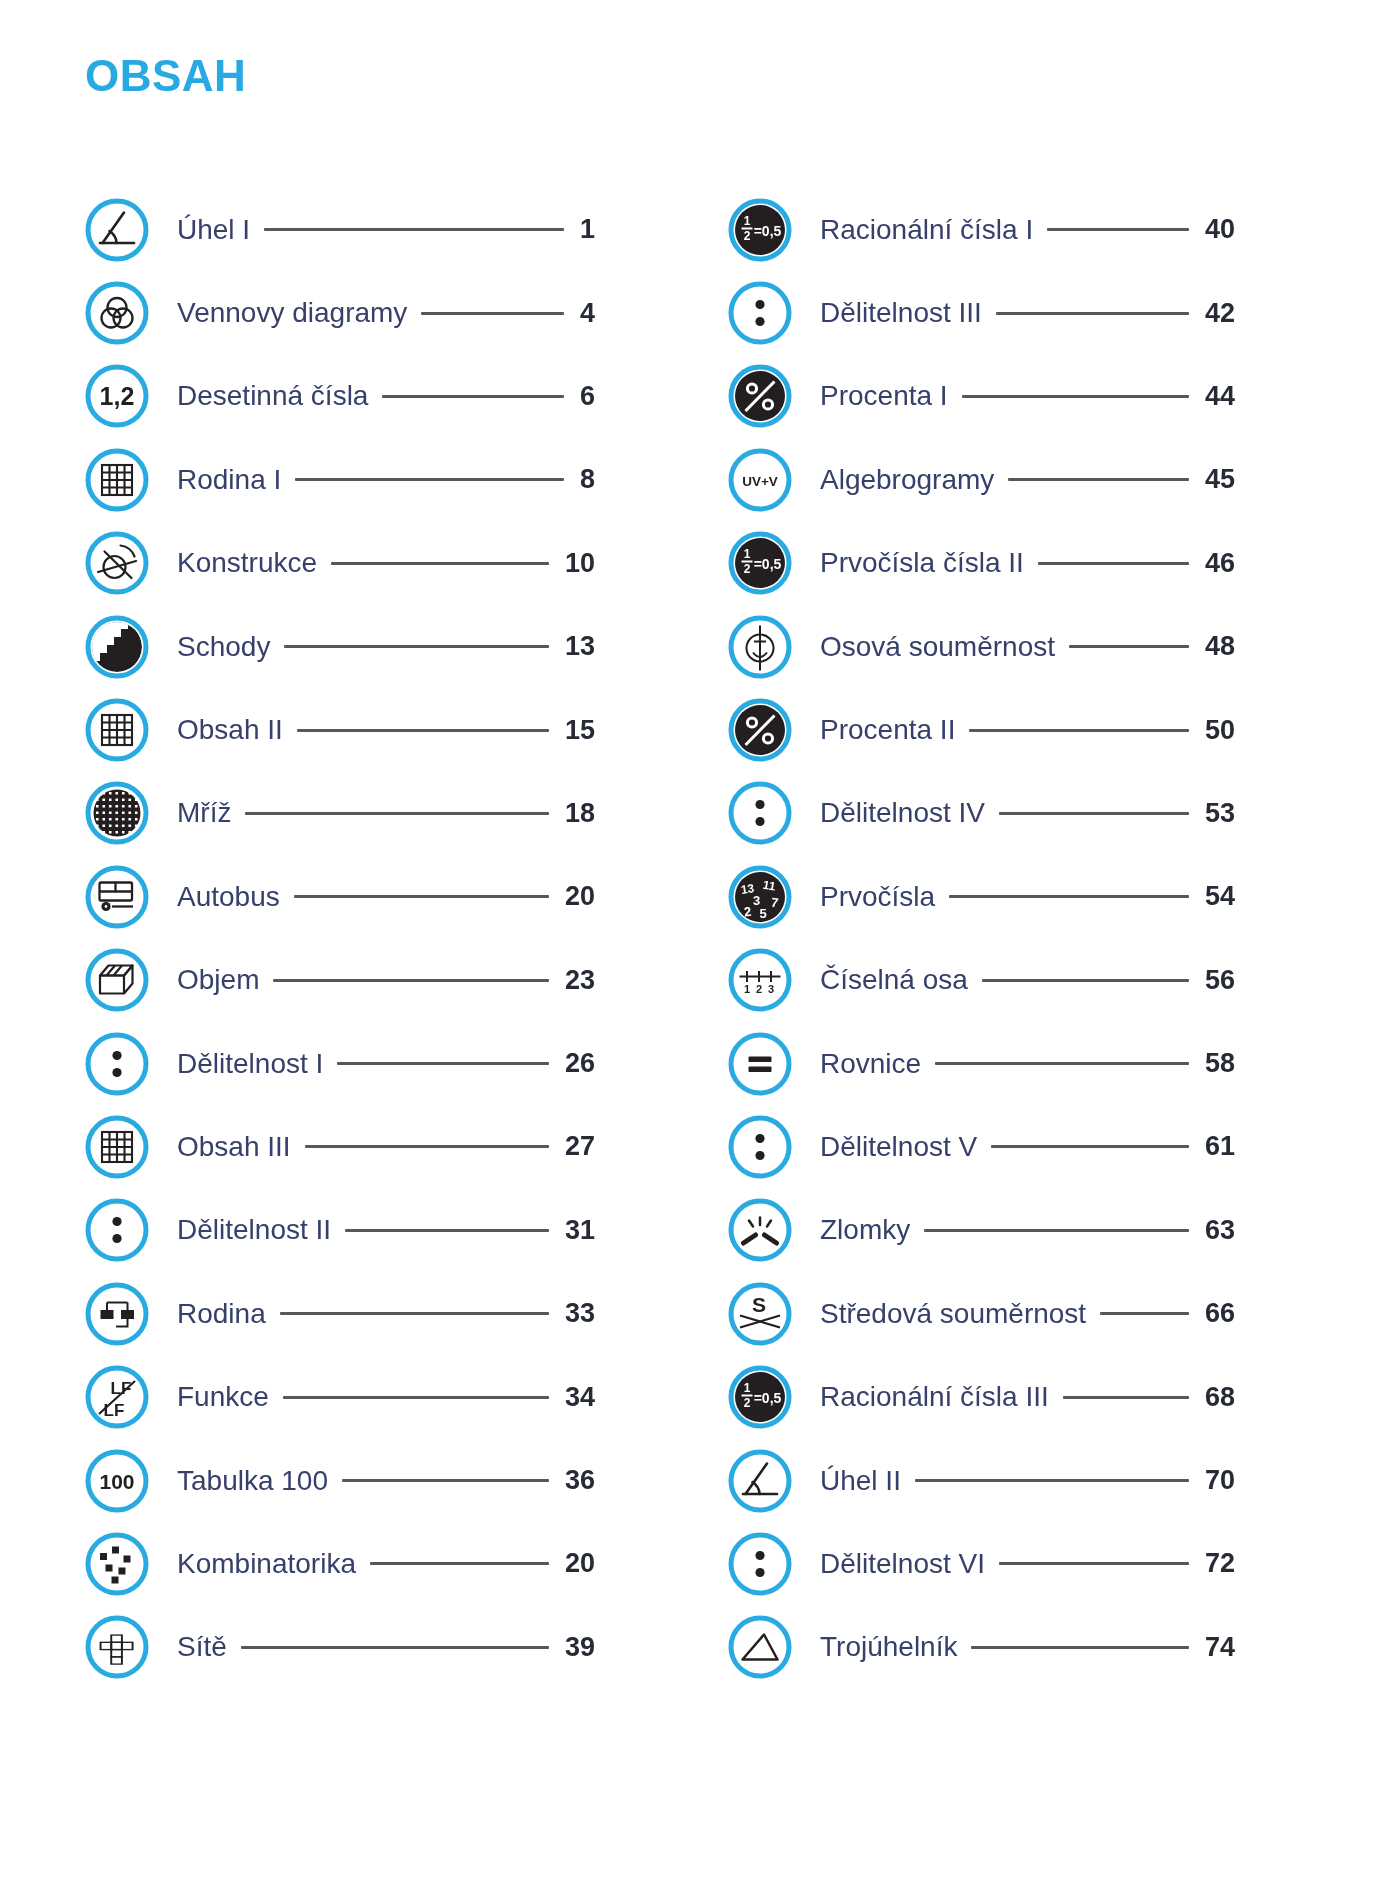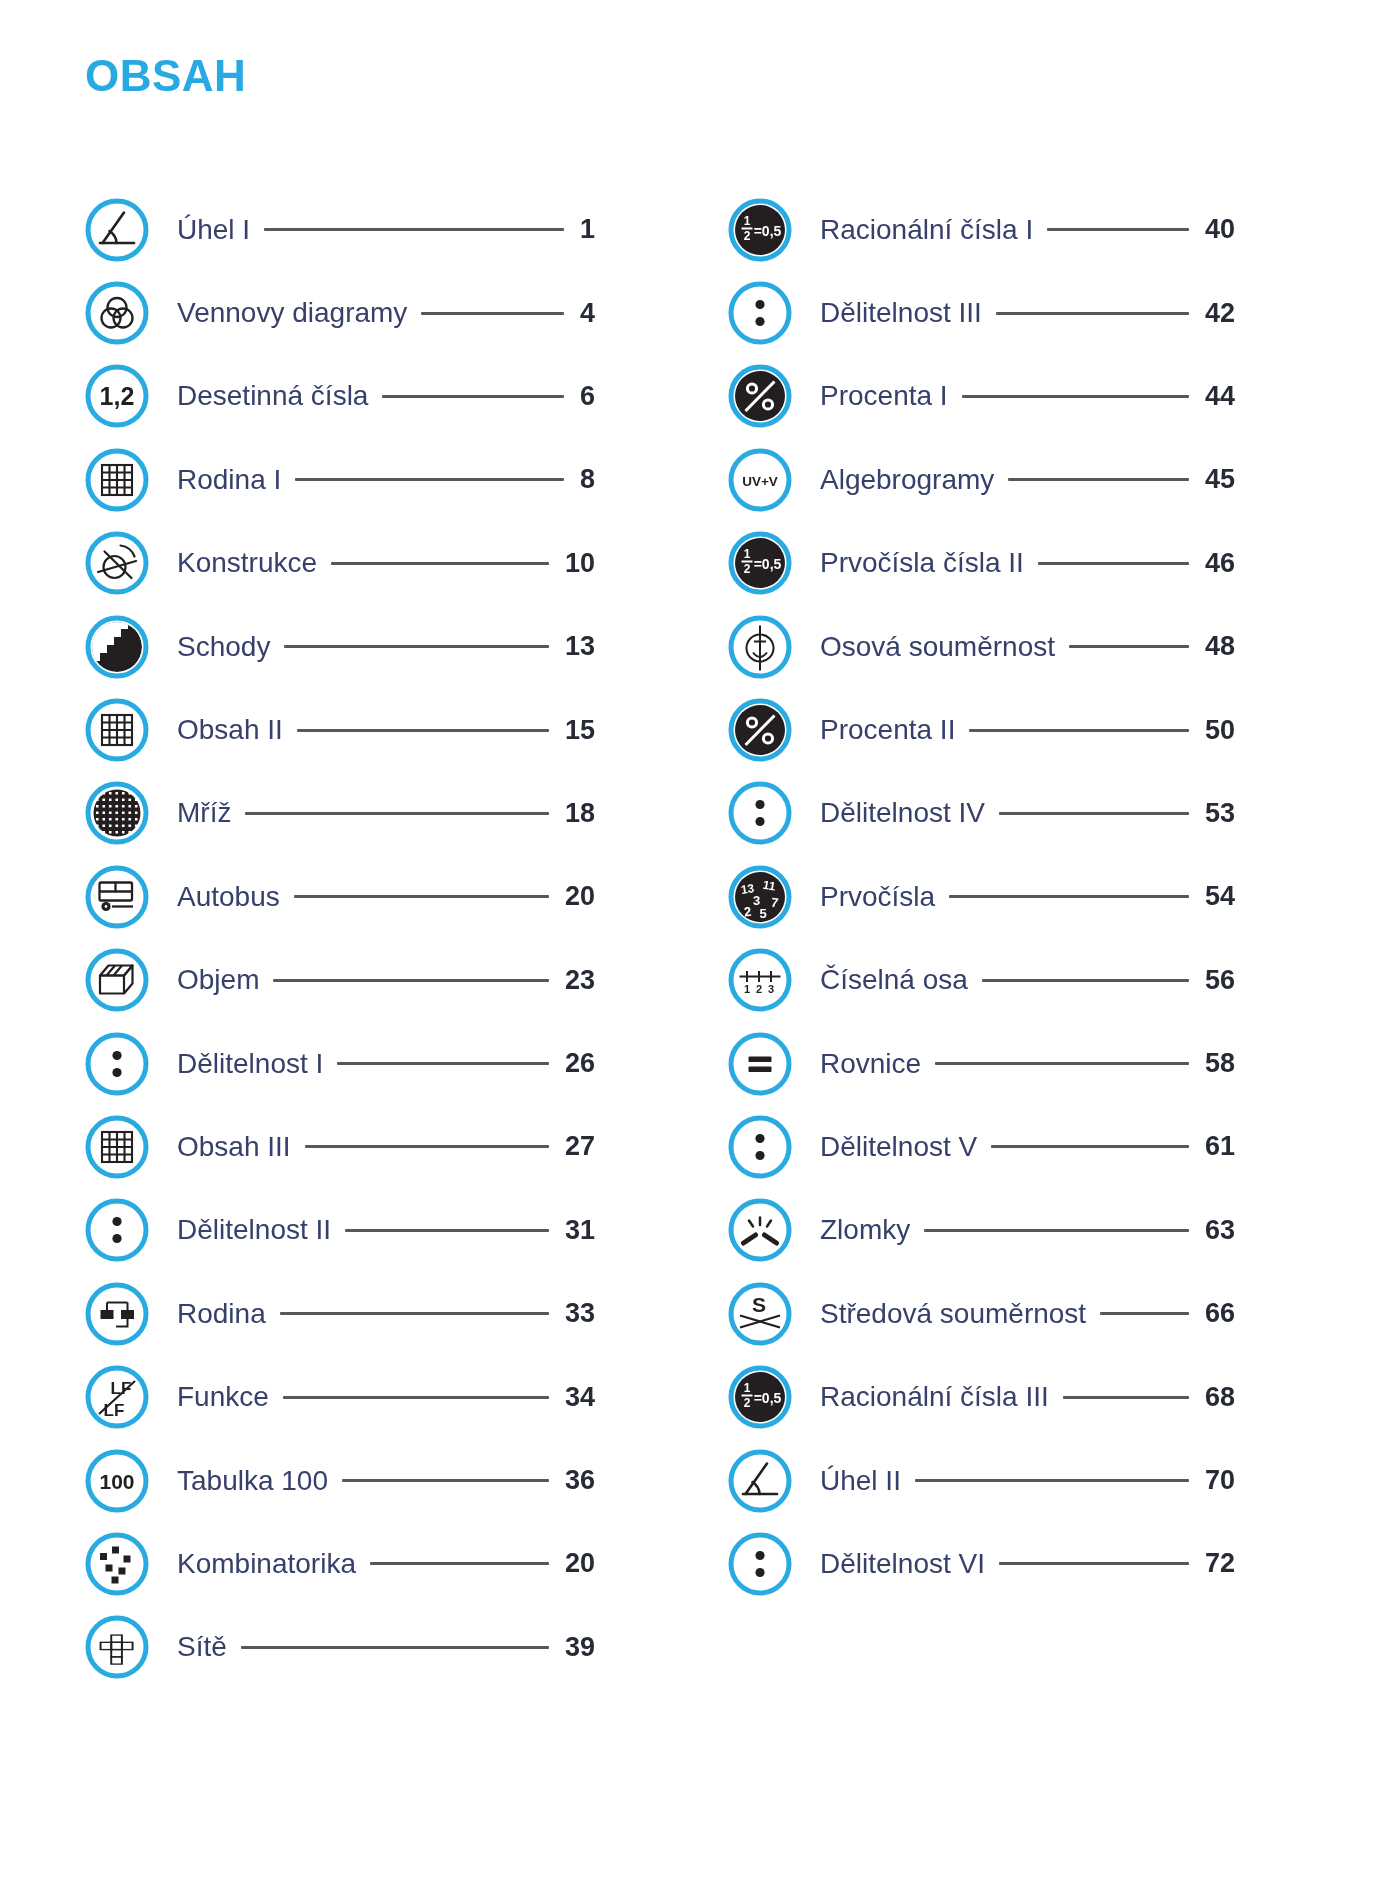--- a/index.html
+++ b/index.html
@@ -560,15 +560,26 @@
             <svg viewBox="0 0 64 64" width="64" height="64" xmlns="http://www.w3.org/2000/svg">
               <circle cx="32" cy="32" r="29" fill="none" stroke="#29abe2" stroke-width="5"></circle>
               <circle cx="32" cy="23.5" r="4.6" fill="#231f20"></circle>
               <circle cx="32" cy="40.5" r="4.6" fill="#231f20"></circle>
             </svg>
           </span>
     <span class="label">Dělitelnost VI</span>
     <span class="leader"></span>
     <span class="pagenum">72</span>
   </div>
+        <div class="row">
+    <span class="icon">
+            <svg viewBox="0 0 64 64" width="64" height="64" xmlns="http://www.w3.org/2000/svg">
+              <circle cx="32" cy="32" r="29" fill="none" stroke="#29abe2" stroke-width="5"></circle>
+              <path d="M14.5 44.5H49.5L36 19.5Z" stroke="#231f20" stroke-width="2.5" fill="none" stroke-linejoin="round"></path>
+            </svg>
+          </span>
+    <span class="label">Trojúhelník</span>
+    <span class="leader"></span>
+    <span class="pagenum">74</span>
+  </div>
       </div>
   </div>
 </div>
 
 </body></html>

